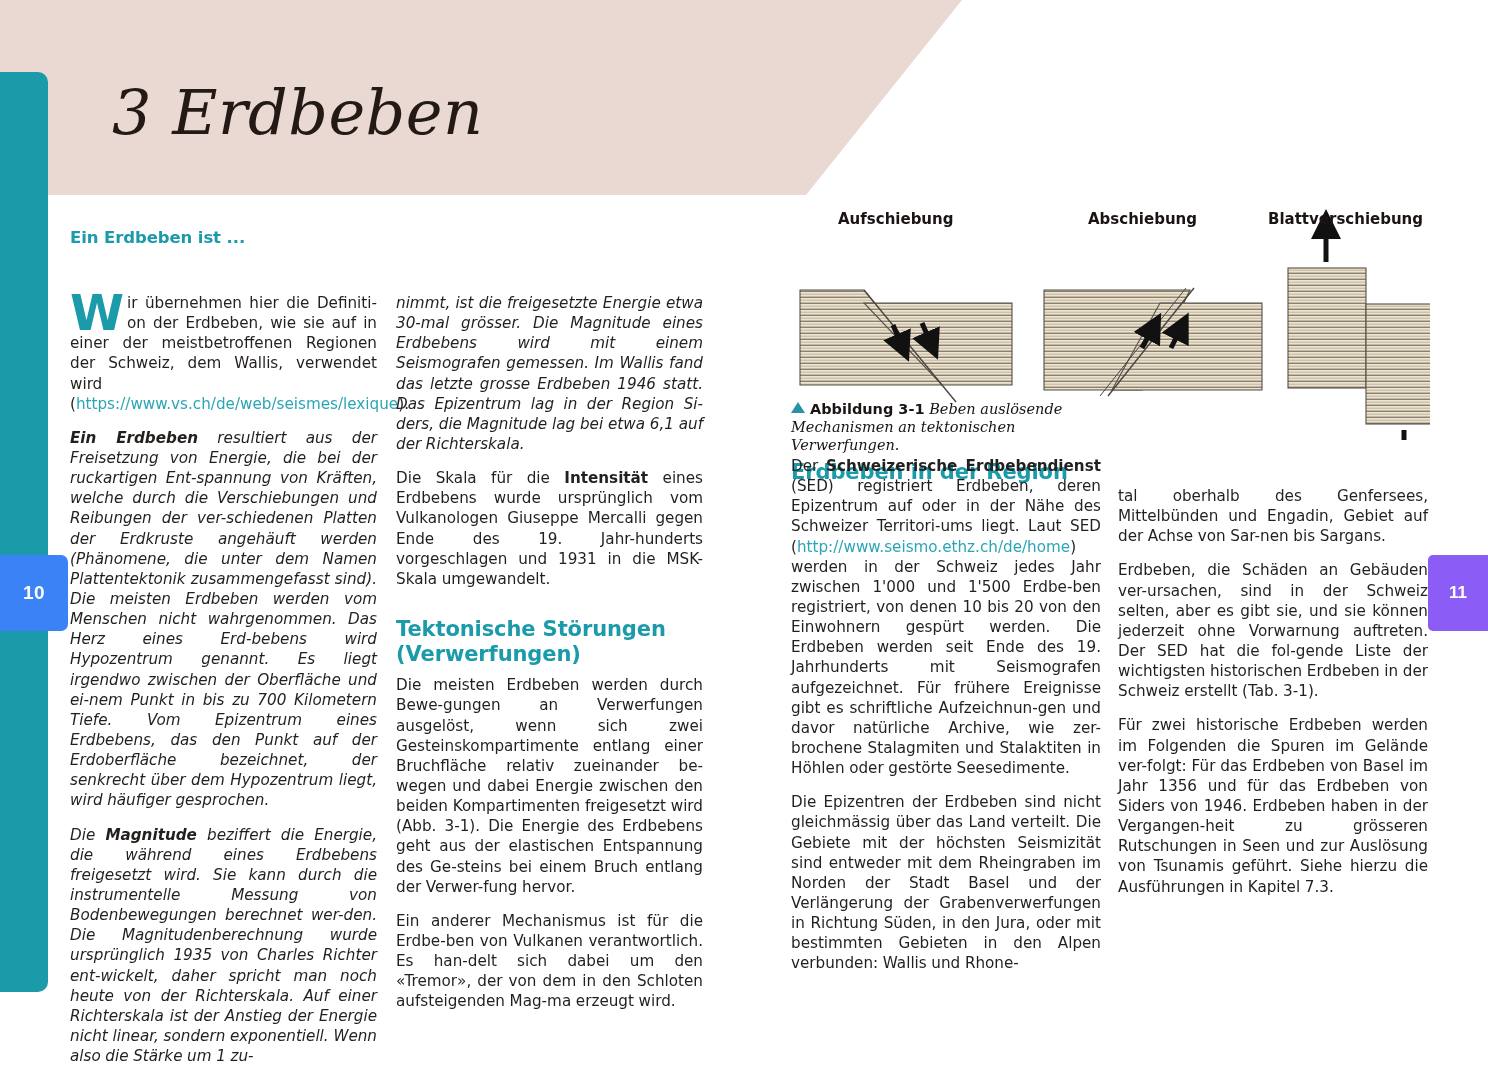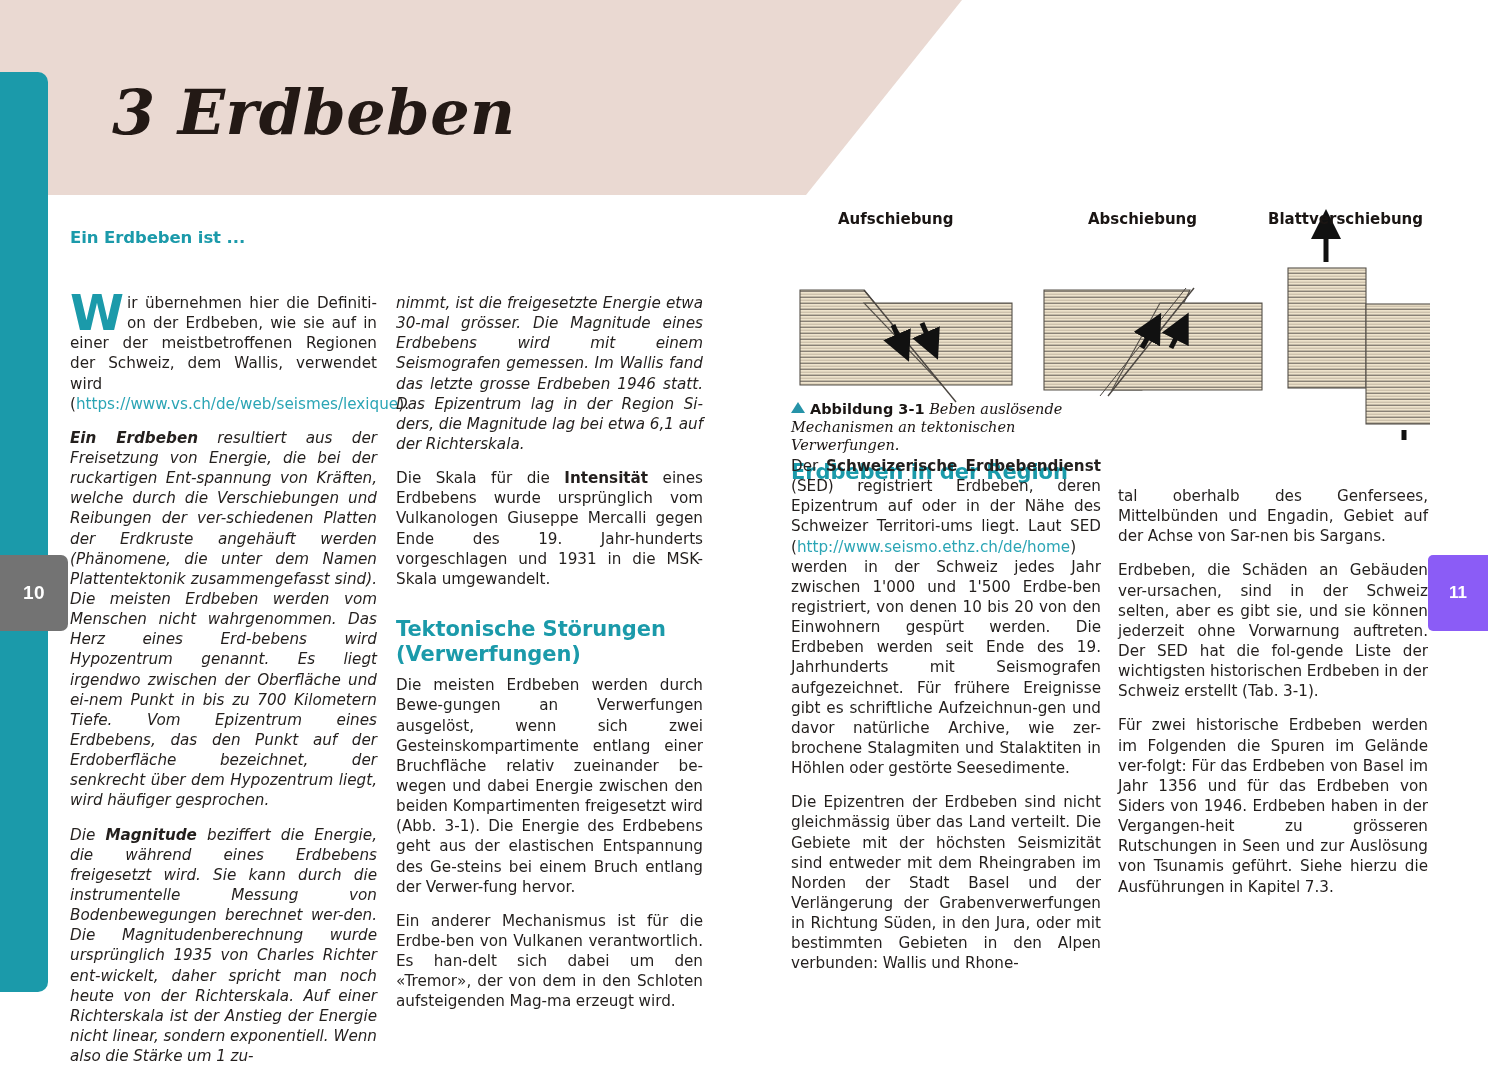--- a/index.html
+++ b/index.html
@@ -34,21 +34,21 @@
     background: #1b9aaa;
     border-top-right-radius: 10px;
     border-bottom-right-radius: 10px;
   }
   .page-tab-left {
     position: absolute;
     left: 0;
     top: 555px;
     width: 68px;
     height: 76px;
-    background: #737373;
+    background: #3b82f6;
     border-top-right-radius: 7px;
     border-bottom-right-radius: 7px;
     display: flex;
     align-items: center;
     justify-content: center;
   }
   .page-tab-left .num {
     color: #ffffff;
     font-family: "Liberation Sans", sans-serif;
     font-weight: bold;
@@ -75,21 +75,21 @@
     font-size: 17px;
   }
 
   
   .chapter-title {
     position: absolute;
     left: 112px;
     top: 76px;
     font-family: "DejaVu Serif", serif;
     font-style: italic;
-    font-weight: bold;
+    font-weight: normal;
     font-size: 62px;
     color: #231915;
     letter-spacing: 0.5px;
     white-space: nowrap;
   }
 
   
   .teal-head {
     color: #1b9aaa;
     font-family: "DejaVu Sans", sans-serif;

